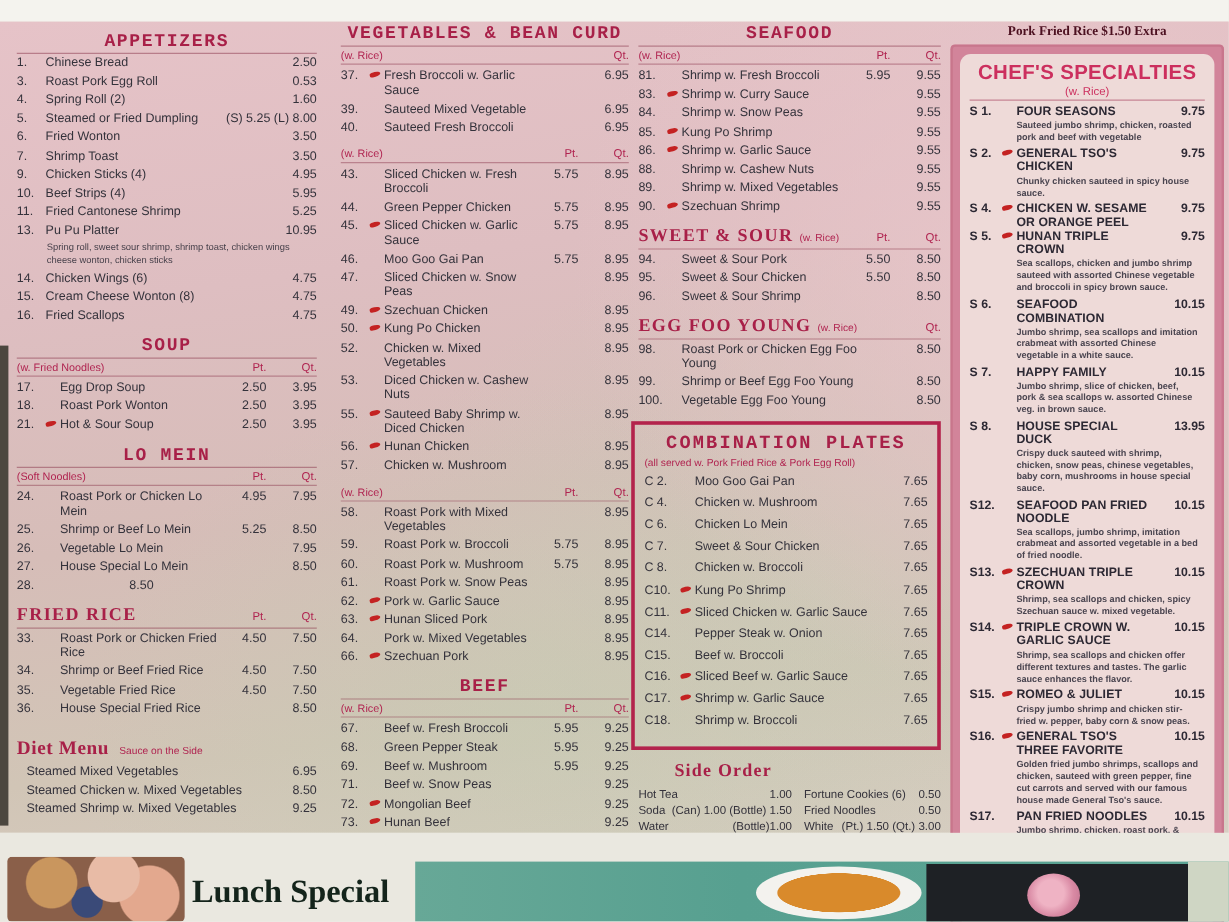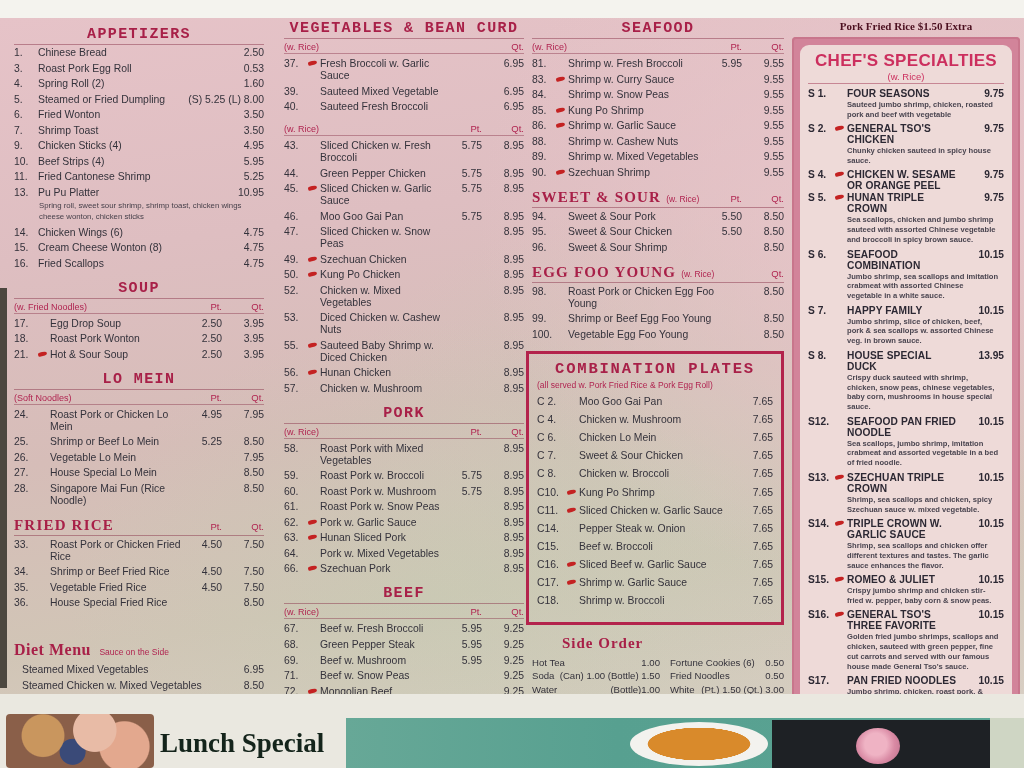--- a/index.html
+++ b/index.html
@@ -268,21 +268,20 @@
             <span class="num">27.</span>
             <span class="chili invisible"></span>
             <span class="nm">House Special Lo Mein</span>
             <span class="pt"></span>
             <span class="qt">8.50</span>
           </div>
 
           <div class="row">
             <span class="num">28.</span>
             <span class="chili invisible"></span>
-            <span class="nm">Singapore Mai Fun (Rice Noodle)</span>
             <span class="pt"></span>
             <span class="qt">8.50</span>
           </div>
         </div>
     </section>
 
     <section class="sec">
       <div class="thead">
         <span class="t2">FRIED RICE</span>
         <span class="spacer"></span>
@@ -318,21 +317,21 @@
           <div class="row">
             <span class="num">36.</span>
             <span class="chili invisible"></span>
             <span class="nm">House Special Fried Rice</span>
             <span class="pt"></span>
             <span class="qt">8.50</span>
           </div>
         </div>
     </section>
 
-    <section class="sec" style="margin-top:32px;">
+    <section class="sec" style="margin-top:18px;">
       <div style="margin-bottom:5px;">
         <span class="diet-title">Diet Menu</span>
         <span class="diet-sub">Sauce on the Side</span>
       </div>
       <div>
 
           <div class="row" style="margin-left:8px;">
             <span class="nm">Steamed Mixed Vegetables</span>
             <span class="qt">6.95</span>
           </div>
@@ -492,21 +491,20 @@
             <span class="num">57.</span>
             <span class="chili invisible"></span>
             <span class="nm">Chicken w. Mushroom</span>
             <span class="pt"></span>
             <span class="qt">8.95</span>
           </div>
         </div>
     </section>
 
     <section class="sec">
-      <h2 class="t">PORK</h2>
       <div class="sub">
         <span class="sl">(w. Rice)</span>
         <span class="cl">Pt.</span>
         <span class="cl q">Qt.</span>
       </div>
       <div>
 
           <div class="row">
             <span class="num">58.</span>
             <span class="chili invisible"></span>

